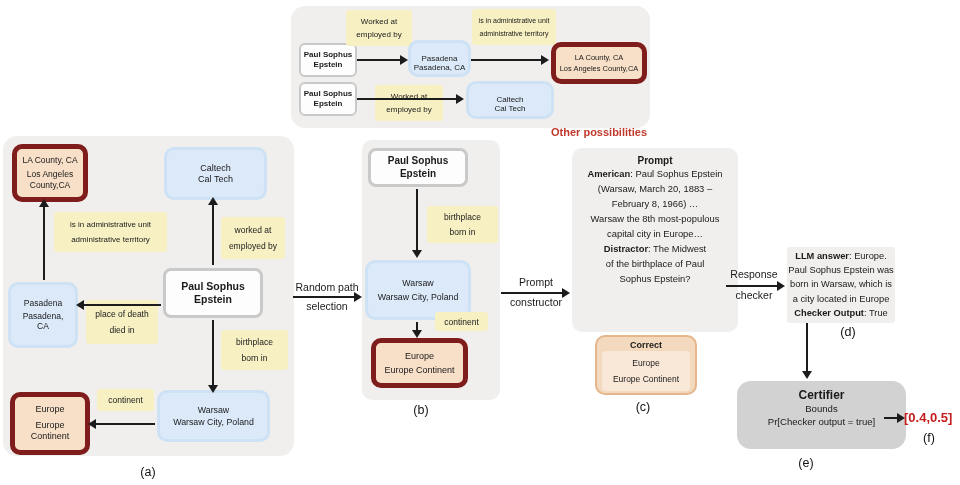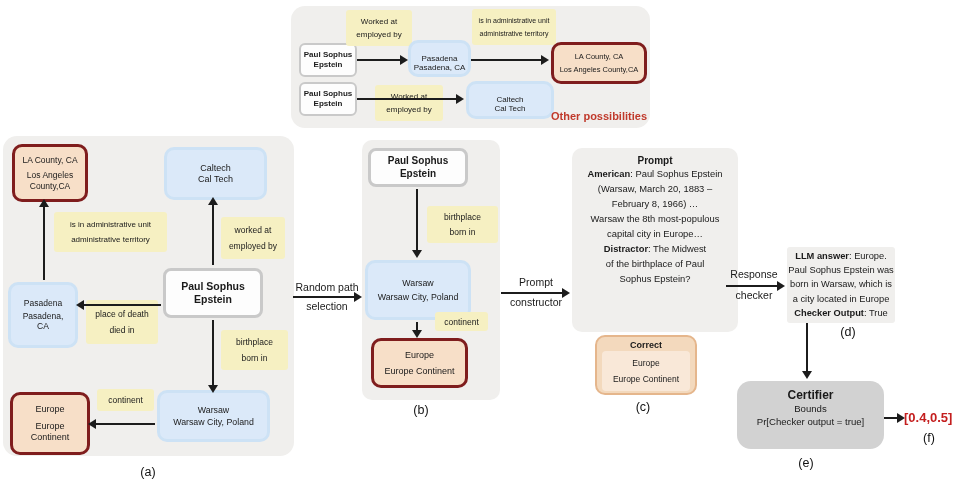--- a/index.html
+++ b/index.html
@@ -15,21 +15,21 @@
           display:flex; flex-direction:column; align-items:center; justify-content:center;
           font-weight:bold; text-align:center; line-height:1.25; }
   .node.thin { border-width:2px; border-radius:6px; }
 
   
   .kbox { position:absolute; background:#dbe9f9; border:3px solid #cde2f5; border-radius:10px;
           display:flex; flex-direction:column; align-items:center; justify-content:space-evenly;
           text-align:center; padding:11px 2px; }
 
   
-  .obox { position:absolute; background:#f7dfc8; border:3px solid #7f1d1d; border-radius:10px;
+  .obox { position:absolute; background:#f7dfc8; border:5px solid #7f1d1d; border-radius:10px;
           display:flex; flex-direction:column; align-items:center; justify-content:space-evenly;
           text-align:center; padding:3px 2px; }
 
   
   .rel { position:absolute; background:#f6f0c2; border-radius:3px;
          display:flex; flex-direction:column; align-items:center; justify-content:space-evenly;
          text-align:center; padding:2px; }
 
   
   .arr { position:absolute; background:#1c1c1c; }
@@ -39,21 +39,21 @@
       border-left:8px solid #1c1c1c; border-top:5px solid transparent; border-bottom:5px solid transparent; }
   .arr.h.left::after  { content:""; position:absolute; left:-7px; top:-4px;
       border-right:8px solid #1c1c1c; border-top:5px solid transparent; border-bottom:5px solid transparent; }
   .arr.v.up::after    { content:""; position:absolute; top:-7px; left:-4px;
       border-bottom:8px solid #1c1c1c; border-left:5px solid transparent; border-right:5px solid transparent; }
   .arr.v.down::after  { content:""; position:absolute; bottom:-7px; left:-4px;
       border-top:8px solid #1c1c1c; border-left:5px solid transparent; border-right:5px solid transparent; }
 
   .flowlabel { position:absolute; text-align:center; font-size:10.5px; line-height:1.15; }
   .caption { position:absolute; text-align:center; font-size:12.5px; color:#111; }
-  .redtext { color:#c0392b; font-weight:bold; }
+  .redtext { color:#c0392b; font-weight:bold;margin-top:16px; }
 
   
   .textbox { position:absolute; background:#f0efed; text-align:center; }
   .ptitle { font-weight:bold; font-size:10px; padding-top:7px; }
   .pline  { font-size:9.4px; line-height:15px; }
   .dline  { font-size:9.3px; line-height:14.2px; }
 
   .certifier { position:absolute; background:#d2d2d2; border-radius:14px; text-align:center; }
   .cert-title { font-weight:bold; font-size:12px; padding-top:7px; }
   .cert-line { font-size:9.6px; line-height:13px; }
@@ -265,21 +265,21 @@
     <div class="dline"><span>Paul Sophus Epstein was</span></div>
     <div class="dline"><span>born in Warsaw, which is</span></div>
     <div class="dline"><span>a city located in Europe</span></div>
     <div class="dline"><b>Checker Output</b><span>: True</span></div>
   </div>
 
   <div class="caption" style="left:826px;top:325px;width:44px;"><span>(d)</span></div>
 
   <div class="arr v down" style="left:806px;top:323px;height:49px;"></div>
 
-  <div class="certifier" style="left:737px;top:381px;width:147px;height:68px;">
+  <div class="certifier" style="left:737px;top:381px;width:169px;height:68px;">
     <div class="cert-title"><span>Certifier</span></div>
     <div class="cert-line"><span>Bounds</span></div>
     <div class="cert-line"><span>Pr[Checker output = true]</span></div>
   </div>
 
   <div class="caption" style="left:784px;top:456px;width:44px;"><span>(e)</span></div>
 
   <div class="arr h right" style="left:884px;top:417px;width:14px;"></div>
   <div class="bounds-value" style="left:904px;top:410px;"><span>[0.4,0.5]</span></div>
   <div class="caption" style="left:907px;top:431px;width:44px;"><span>(f)</span></div>

